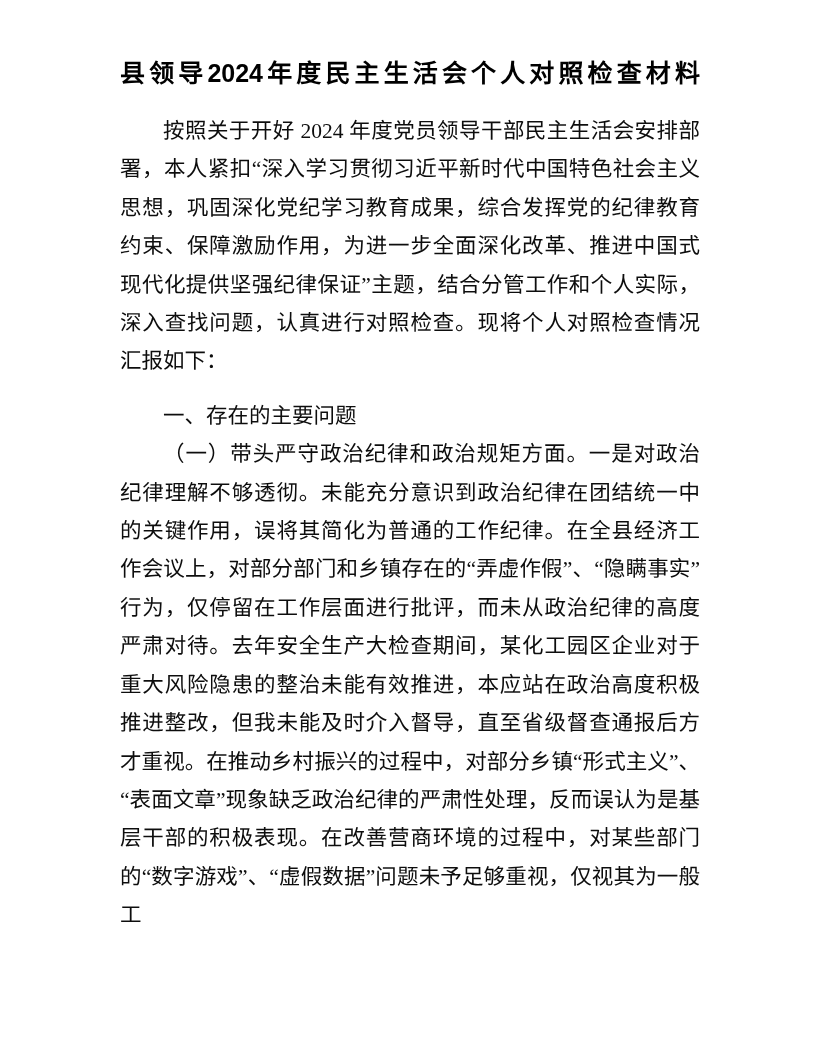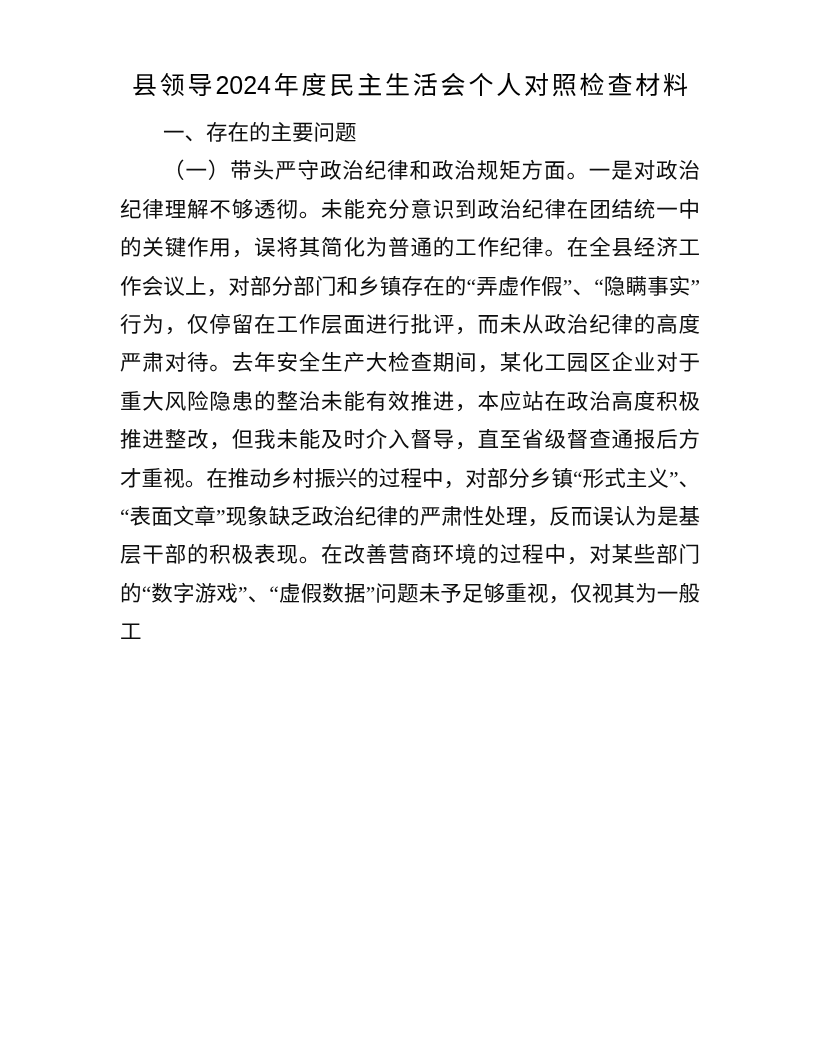--- a/index.html
+++ b/index.html
@@ -22,25 +22,25 @@
   .content {
     position: absolute;
     left: 120px;
     top: 0;
     width: 580px;
   }
 
   
   .doc-title {
     font-family: "Liberation Sans", "DejaVu Sans", sans-serif;
-    font-weight: 400;
+    font-weight: 700;
     font-size: 25px;
     line-height: 34px;
     color: #000000;
-    margin: 12px;
+    margin: 0;
     padding-top: 56px;
     text-align: justify;
     text-align-last: justify;
     letter-spacing: 0;
     white-space: nowrap;
   }
 
   
   .para {
     font-family: "Liberation Serif", "DejaVu Serif", serif;
@@ -53,35 +53,36 @@
     text-indent: 43px;
     word-break: break-all;
     -webkit-font-smoothing: antialiased;
   }
 
   .para.first-body {
     margin-top: 22px;
   }
 
   .para.heading-l1 {
-    margin-top: 2px;
+    margin-top: 16px;
   }
 
   .para.heading-l2 {
     margin-top: 0;
     font-family: Liberation Serif, serif;
   }
 </style>
 </head>
 <body>
 
 <div class="page">
   <div class="content">
 
     <h1 class="doc-title">县领导2024年度民主生活会个人对照检查材料</h1>
 
+    <p class="para first-body">按照关于开好 2024 年度党员领导干部民主生活会安排部署，本人紧扣“深入学习贯彻习近平新时代中国特色社会主义思想，巩固深化党纪学习教育成果，综合发挥党的纪律教育约束、保障激励作用，为进一步全面深化改革、推进中国式现代化提供坚强纪律保证”主题，结合分管工作和个人实际，深入查找问题，认真进行对照检查。现将个人对照检查情况汇报如下：</p>
 
     <p class="para heading-l1">一、存在的主要问题</p>
 
     <p class="para heading-l2">（一）带头严守政治纪律和政治规矩方面。一是对政治纪律理解不够透彻。未能充分意识到政治纪律在团结统一中的关键作用，误将其简化为普通的工作纪律。在全县经济工作会议上，对部分部门和乡镇存在的“弄虚作假”、“隐瞒事实”行为，仅停留在工作层面进行批评，而未从政治纪律的高度严肃对待。去年安全生产大检查期间，某化工园区企业对于重大风险隐患的整治未能有效推进，本应站在政治高度积极推进整改，但我未能及时介入督导，直至省级督查通报后方才重视。在推动乡村振兴的过程中，对部分乡镇“形式主义”、“表面文章”现象缺乏政治纪律的严肃性处理，反而误认为是基层干部的积极表现。在改善营商环境的过程中，对某些部门的“数字游戏”、“虚假数据”问题未予足够重视，仅视其为一般工</p>
 
   </div>
 </div>
 
 </body></html>

